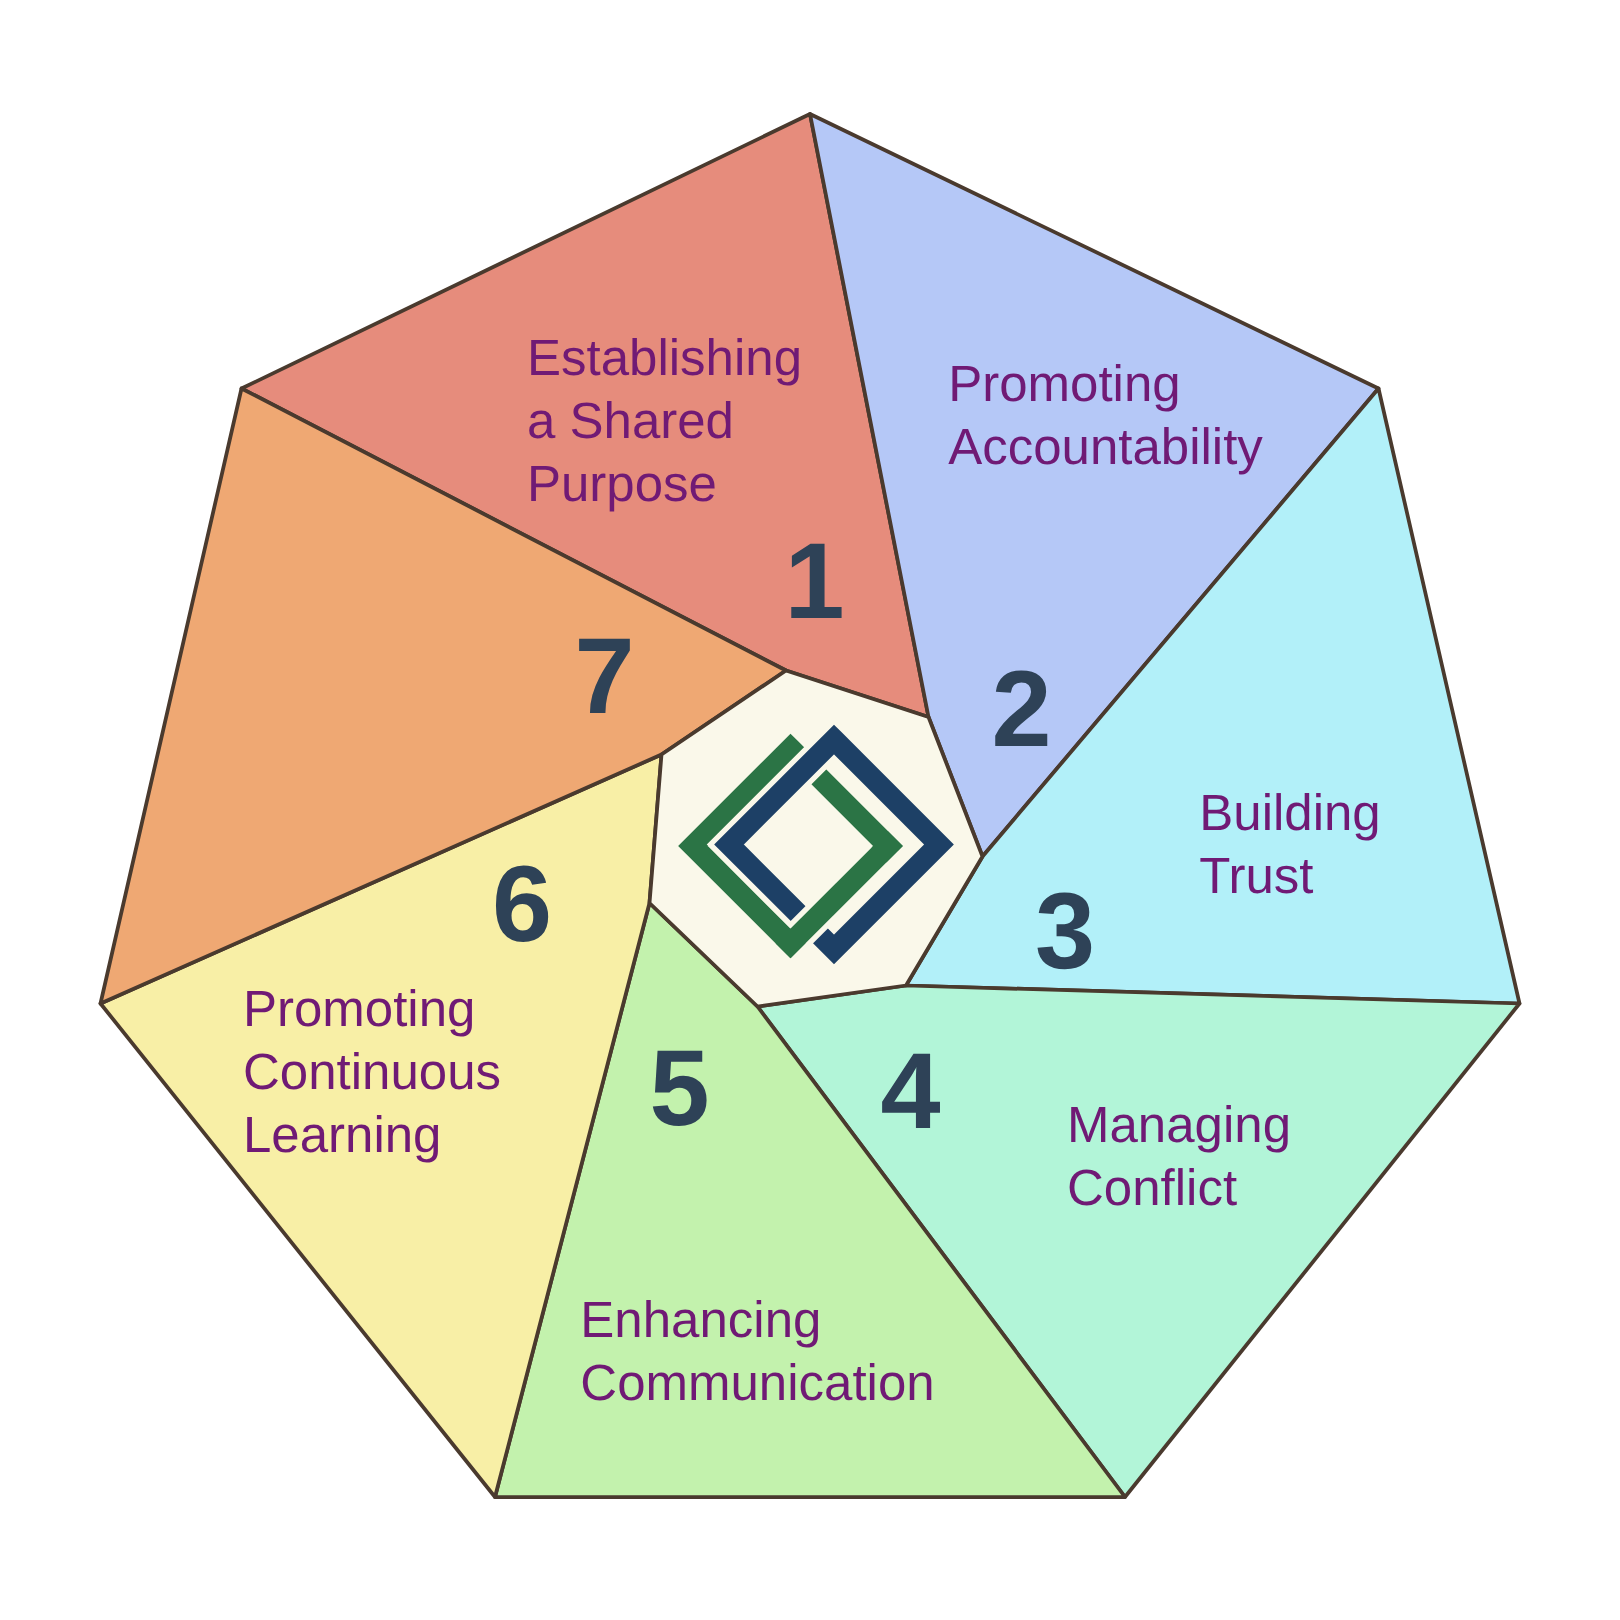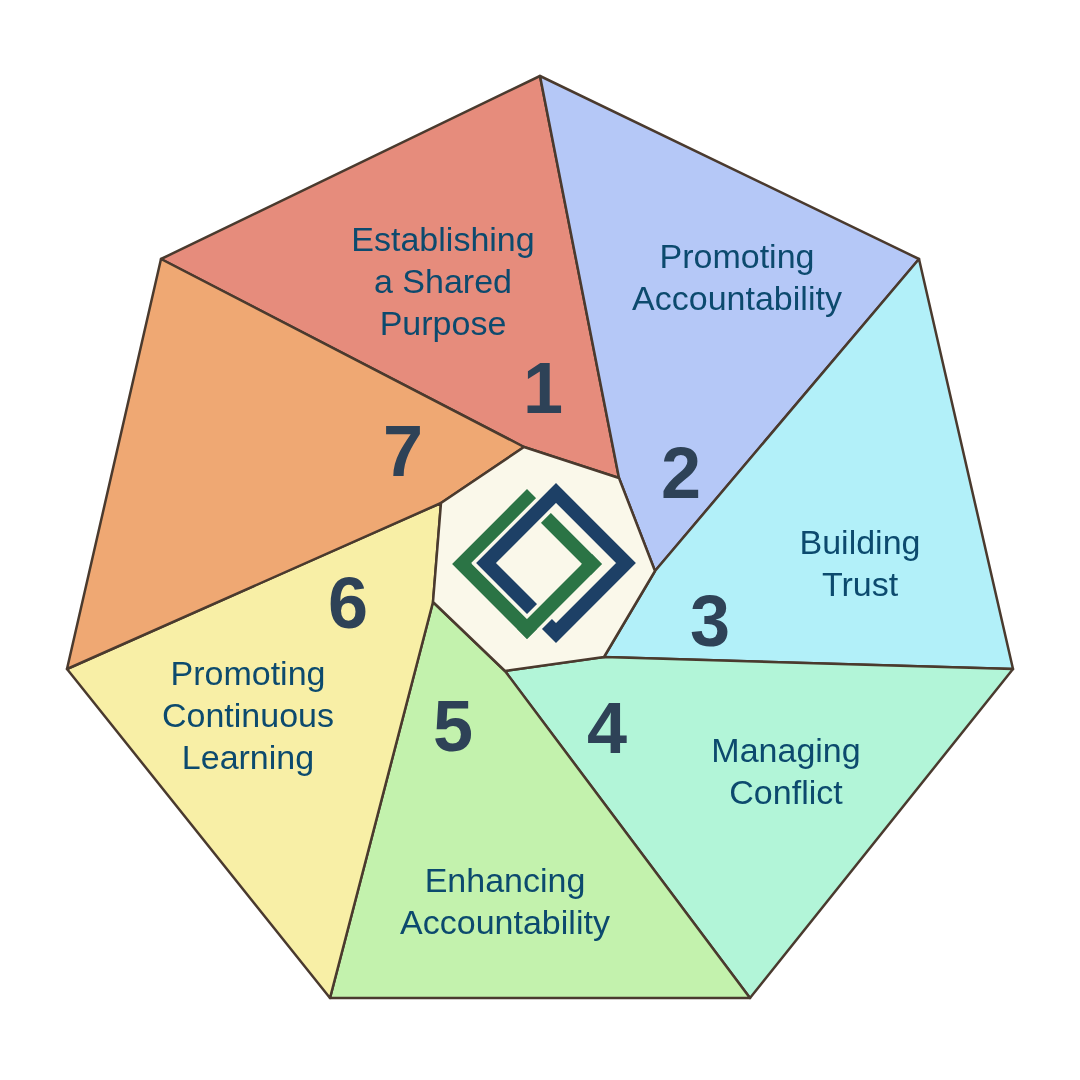--- a/index.html
+++ b/index.html
@@ -4,22 +4,22 @@
 <style>
   html,body{margin:0;padding:0;background:#ffffff;}
   .stage{
     position:relative;width:1080px;height:1080px;overflow:hidden;
     background:#ffffff;font-family:"Liberation Sans",sans-serif;
   }
   .pinwheel-svg{position:absolute;left:0;top:0;width:1080px;height:1080px;}
   .seg{stroke:#4a3a2e;stroke-width:2.5;stroke-linejoin:round;}
   .label{
     position:absolute;transform:translate(-50%,-50%);
-    text-align:center;white-space:pre-line;
-    font-size:34px;line-height:42px;color:#0c4a6e;
+    white-space:pre-line;
+    font-size:34px;line-height:42px;color:#701a75;
   }
   .num{
     position:absolute;transform:translate(-50%,-50%);
     font-size:72px;font-weight:600;color:#2e4257;line-height:1;
   }
   .label-1{left:443px;top:281px;}
   .label-2{left:737px;top:277px;}
   .label-3{left:860px;top:563px;}
   .label-4{left:786px;top:771px;}
   .label-5{left:505px;top:901px;}
@@ -63,21 +63,21 @@
   <div class="label label-1">Establishing
 a Shared
 Purpose</div>
   <div class="label label-2">Promoting
 Accountability</div>
   <div class="label label-4">Managing
 Conflict</div>
   <div class="label label-3">Building
 Trust</div>
   <div class="label label-5">Enhancing
-Accountability</div>
+Communication</div>
   <div class="label label-6">Promoting
 Continuous
 Learning</div>
 
   <div class="num num-1">1</div>
   <div class="num num-2">2</div>
   <div class="num num-3">3</div>
   <div class="num num-4">4</div>
   <div class="num num-5">5</div>
   <div class="num num-6">6</div>

